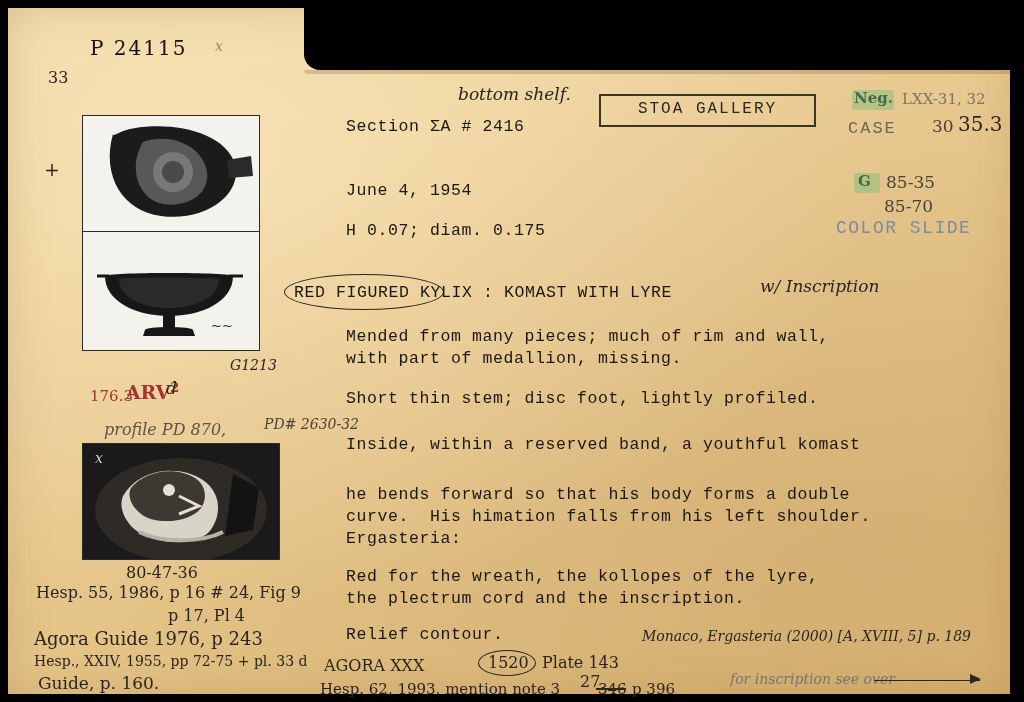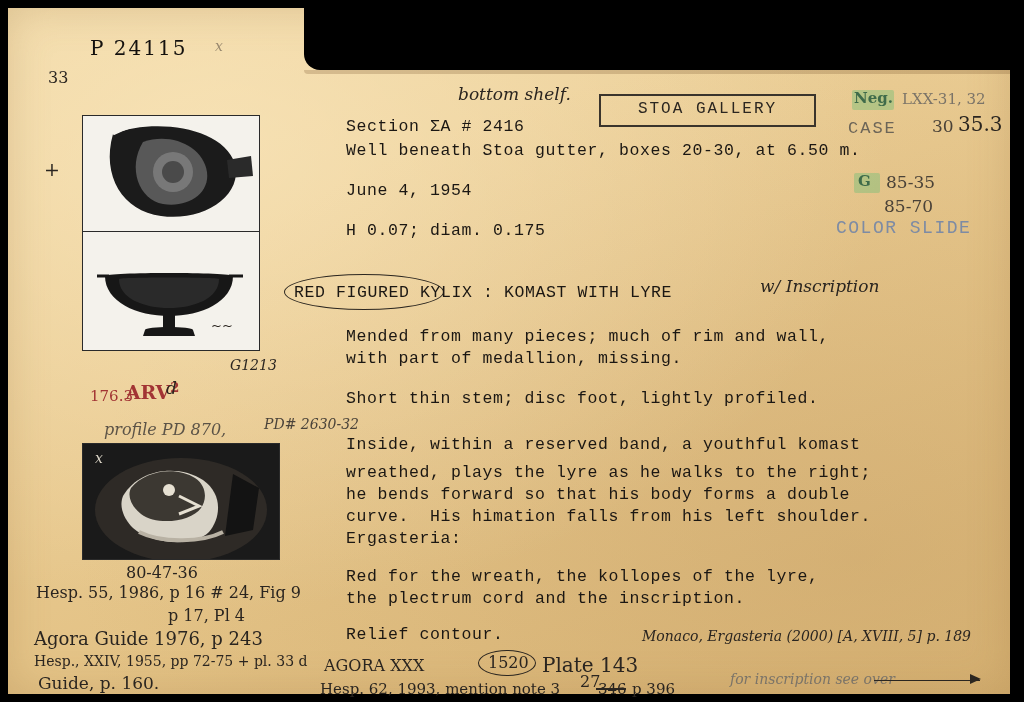--- a/index.html
+++ b/index.html
@@ -207,21 +207,21 @@
 
     <div class="hand" style="left:28px; top:575px; font-size:16px; font-style:normal;">Hesp. 55, 1986, p 16 # 24, Fig 9</div>
     <div class="hand" style="left:160px; top:598px; font-size:16px; font-style:normal;">p 17, Pl 4</div>
     <div class="hand" style="left:26px; top:620px; font-size:18px; font-style:normal;">Agora Guide 1976, p 243</div>
     <div class="hand" style="left:26px; top:645px; font-size:14px; font-style:normal;">Hesp., XXIV, 1955, pp 72-75 + pl. 33 d</div>
     <div class="hand" style="left:30px; top:665px; font-size:17px; font-style:normal;">Guide, p. 160.</div>
 
     <div class="hand" style="left:316px; top:648px; font-size:16px; font-style:normal;">AGORA XXX</div>
     <div class="ellipse" style="left:470px; top:642px; width:56px; height:24px;"></div>
     <div class="hand" style="left:480px; top:645px; font-size:16px; font-style:normal;">1520</div>
-    <div class="hand" style="left:534px; top:645px; font-size:20px; font-style:normal;">Plate 143</div>
+    <div class="hand" style="left:534px; top:645px; font-size:16px; font-style:normal;">Plate 143</div>
     <div class="hand" style="left:572px; top:664px; font-size:16px; font-style:normal;">27</div>
     <div class="hand" style="left:312px; top:672px; font-size:15px; font-style:normal;">Hesp. 62, 1993, mention note 3</div>
     <div class="hand" style="left:590px; top:672px; font-size:15px; font-style:normal;">346</div>
     <div class="strike" style="left:588px; top:680px; width:30px;"></div>
     <div class="hand" style="left:624px; top:672px; font-size:15px; font-style:normal;">p 396</div>
 
     <div class="hand" style="left:634px; top:620px; font-size:14px;">Monaco, Ergasteria (2000) [A, XVIII, 5] p. 189</div>
     <div class="hand gray" style="left:722px; top:663px; font-size:14px;">for inscription see over</div>
     <div class="arrow-line" style="left:866px; top:672px; width:106px;"></div>
     <div style="position:absolute; left:962px; top:666px; width:0; height:0; border-left:11px solid #2b2620; border-top:5px solid transparent; border-bottom:5px solid transparent;"></div>
@@ -241,35 +241,33 @@
     <div class="hand" style="left:950px; top:104px; font-size:20px; font-style:normal; color:#2a2520;">35.3</div>
 
     <div class="marker-green" style="left:846px; top:165px; width:26px; height:20px;"></div>
     <div class="hand green" style="left:850px; top:164px; font-size:15px; font-style:normal; font-weight:bold;">G</div>
     <div class="hand" style="left:878px; top:164px; font-size:17px; font-style:normal; color:#4a4238;">85-35</div>
     <div class="hand" style="left:876px; top:188px; font-size:17px; font-style:normal; color:#4a4238;">85-70</div>
 
     <div class="type blue" style="left:828px; top:210px; font-size:18px; letter-spacing:1.5px; color:#7d8ba4;">COLOR SLIDE</div>
 
     <div class="type" style="left:338px; top:108px;">Section ΣA # 2416</div>
-    <div class="type" style="left:338px; top:132px;">Well beneath Stoa gutter, boxes 20-30, at 6.50 m.</div>
     <div class="type" style="left:338px; top:172px;">June 4, 1954</div>
     <div class="type" style="left:338px; top:212px;">H 0.07; diam. 0.175</div>
 
     <div class="ellipse" style="left:276px; top:266px; width:158px; height:34px;"></div>
     <div class="type" style="left:286px; top:274px;">RED FIGURED KYLIX : KOMAST WITH LYRE</div>
     <div class="hand" style="left:752px; top:268px; font-size:17px;">w/ Inscription</div>
 
     <div class="type" style="left:338px; top:318px;">Mended from many pieces; much of rim and wall,</div>
     <div class="type" style="left:338px; top:340px;">with part of medallion, missing.</div>
 
     <div class="type" style="left:338px; top:380px;">Short thin stem; disc foot, lightly profiled.</div>
 
     <div class="type" style="left:338px; top:426px;">Inside, within a reserved band, a youthful komast</div>
-    <div class="type" style="left:338px; top:454px;">wreathed, plays the lyre as he walks to the right;</div>
     <div class="type" style="left:338px; top:476px;">he bends forward so that his body forms a double</div>
     <div class="type" style="left:338px; top:498px;">curve.  His himation falls from his left shoulder.</div>
     <div class="type" style="left:338px; top:520px;">Ergasteria:</div>
 
     <div class="type" style="left:338px; top:558px;">Red for the wreath, the kollopes of the lyre,</div>
     <div class="type" style="left:338px; top:580px;">the plectrum cord and the inscription.</div>
 
     <div class="type" style="left:338px; top:616px;">Relief contour.</div>
 
   </div>

